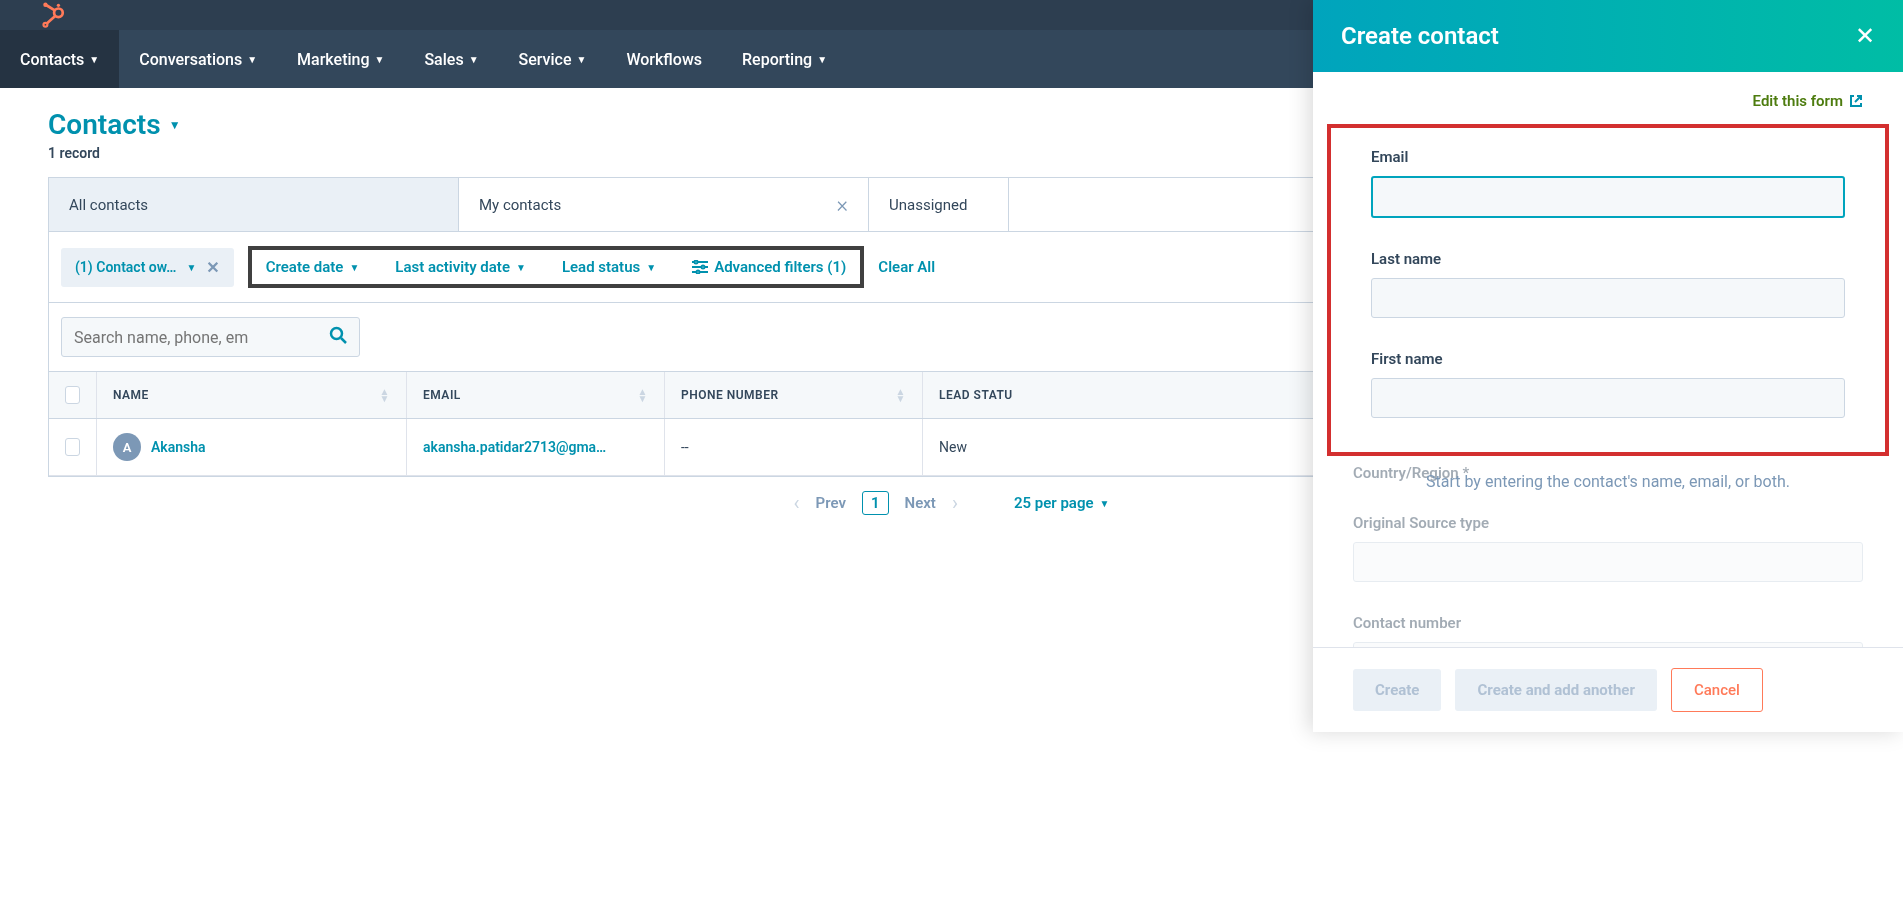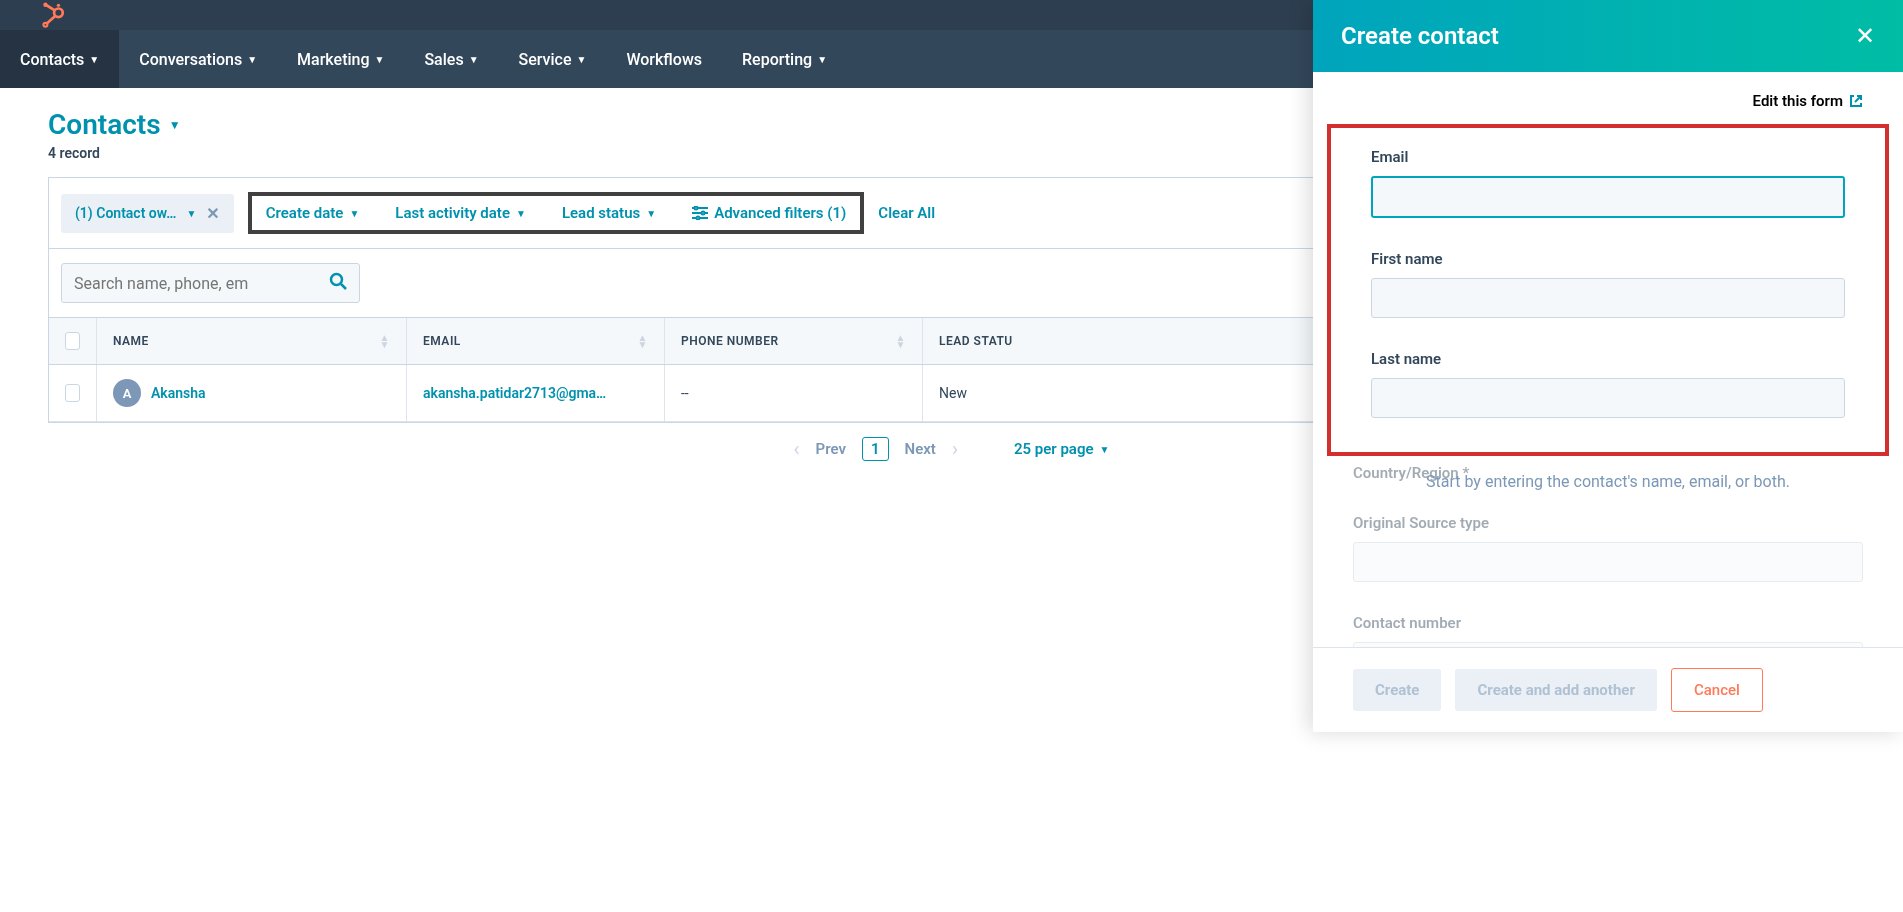--- a/index.html
+++ b/index.html
@@ -313,21 +313,21 @@
 }
 .panel-body {
   flex: 1;
   padding: 20px 0 0 0;
   position: relative;
   overflow: hidden;
 }
 .edit-form-link {
   text-align: right;
   padding: 0 40px 14px 0;
-  color: #000000;
+  color: #4d7c0f;
   font-weight: 600;
   font-size: 15px;
   display: flex;
   justify-content: flex-end;
   align-items: center;
   gap: 6px;
 }
 .form-section {
   padding: 16px 40px;
 }
@@ -446,22 +446,34 @@
       <span>Reporting</span>
       <span class="chevron">▼</span>
     </div>
 </div>
 
 <div class="main-content">
   <div class="page-header">
     <span class="page-title">Contacts</span>
     <span class="chevron" style="color:#0091ae;font-size:12px">▼</span>
   </div>
-  <div class="record-count">4 record</div>
-
+  <div class="record-count">1 record</div>
+
+  <div class="tabs-row">
+    <div class="tab active">
+        <span>All contacts</span>
+      </div>
+    <div class="tab inactive">
+        <span>My contacts</span>
+        <span class="tab-close">×</span>
+      </div>
+    <div class="tab inactive" style="min-width:140px">
+        <span>Unassigned</span>
+      </div>
+  </div>
 
   <div class="filters-row">
     <div class="filter-chip">
       <span>(1) Contact ow…</span>
       <span class="chevron" style="color:#0091ae">▼</span>
       <span class="chip-close">✕</span>
     </div>
     <div class="filter-group-highlight">
       <div class="filter-link">
           <span>Create date</span>
@@ -575,25 +587,25 @@
           <line x1="12" y1="2" x2="6" y2="8"></line>
         </svg>
     </div>
 
     <div class="highlight-red-top">
       <div class="form-section">
         <label class="form-label">Email</label>
         <input class="form-input focused" style="">
       </div>
       <div class="form-section">
+        <label class="form-label">Last name</label>
+        <input class="form-input" style="">
+      </div>
+      <div class="form-section">
         <label class="form-label">First name</label>
-        <input class="form-input" style="">
-      </div>
-      <div class="form-section">
-        <label class="form-label">Last name</label>
         <input class="form-input" style="">
       </div>
     </div>
 
     <div class="form-section dimmed" style="padding-top:8px;padding-bottom:6px">
       <label class="form-label">Country/Region *</label>
     </div>
     <div class="helper-text">Start by entering the contact's name, email, or both.</div>
     <div class="form-section dimmed" style="margin-top:-24px">
       <label class="form-label">Original Source type</label>

